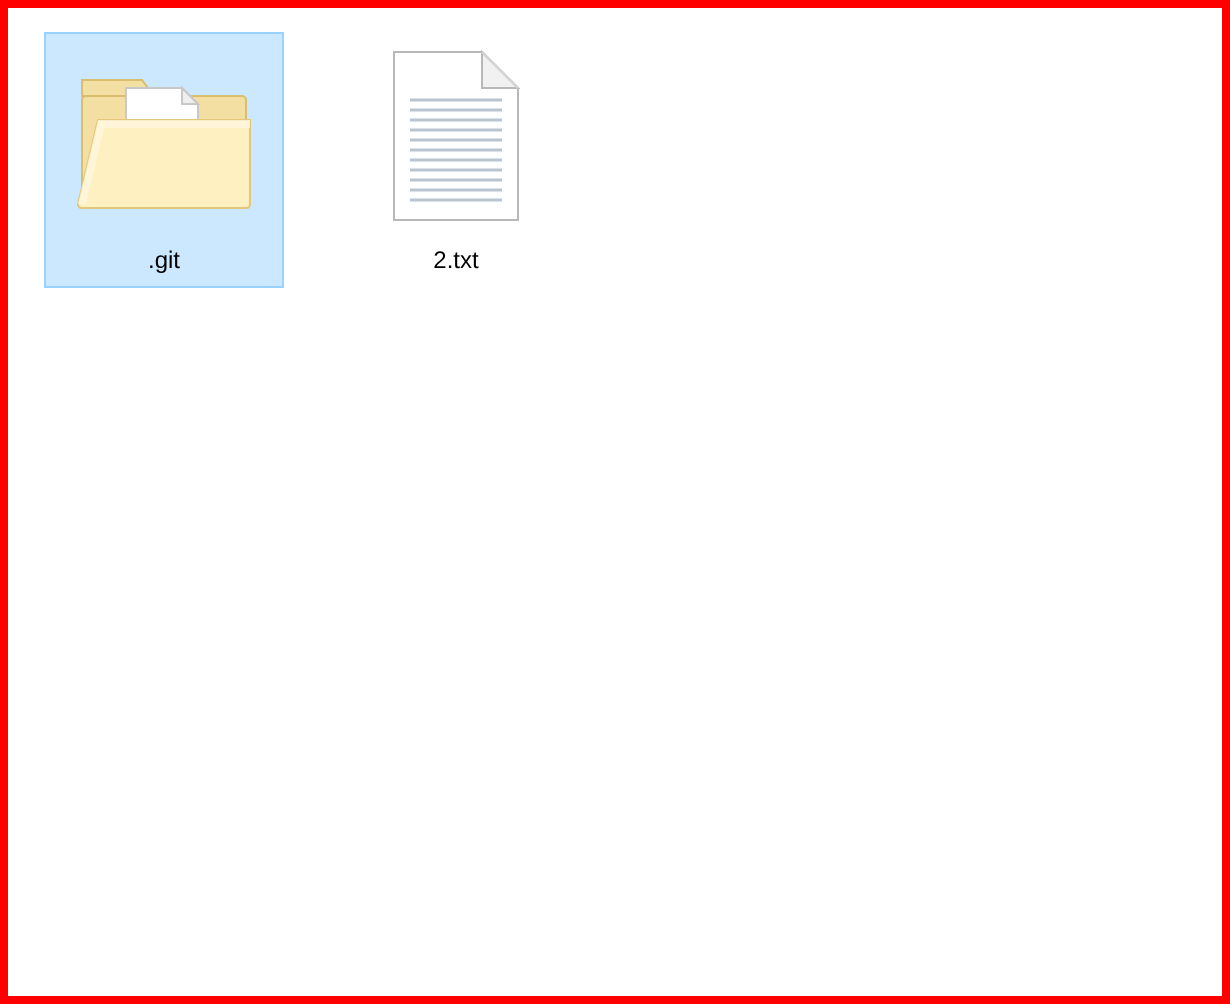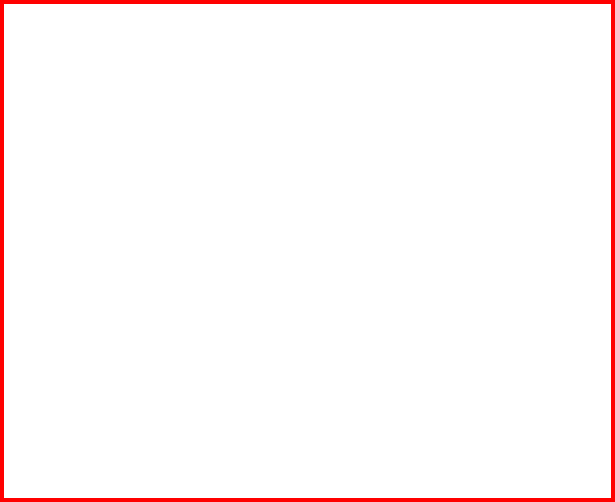--- a/index.html
+++ b/index.html
@@ -53,16 +53,58 @@
       line-height: 1.2;
       word-break: break-word;
     }
   </style>
 </head>
 <body>
 
 <div class="frame">
   <div class="file-grid">
 
+    <div class="file-item selected">
+      <div class="icon-box">
+        <svg width="90" height="78" viewBox="0 0 90 78">
 
+          <path d="M4 10 L34 10 L40 18 L4 18 Z" fill="#f4dfa3" stroke="#d9be6d" stroke-width="1"></path>
+
+          <rect x="4" y="18" width="82" height="54" rx="2" fill="#f4dfa3" stroke="#d9be6d" stroke-width="1"></rect>
+
+          <g>
+            <path d="M26 14 L54 14 L62 22 L62 44 L26 44 Z" fill="#ffffff" stroke="#c8c8c8" stroke-width="1"></path>
+            <path d="M54 14 L54 22 L62 22 Z" fill="#eeeeee" stroke="#c8c8c8" stroke-width="1"></path>
+          </g>
+
+          <path d="M2 72 L12 30 L88 30 L88 72 Q88 74 86 74 L4 74 Q2 74 2 72 Z" fill="#fff0c2" stroke="#e2c77a" stroke-width="1"></path>
+          <path d="M2 72 L12 30 L88 30 L88 34 L15 34 L6 72 Z" fill="#fff8df" opacity="0.8"></path>
+        </svg>
+      </div>
+      <div class="file-label">.git</div>
+    </div>
+
+    <div class="file-item">
+      <div class="icon-box">
+        <svg width="70" height="90" viewBox="0 0 70 90">
+          <path d="M4 2 L48 2 L66 20 L66 86 L4 86 Z" fill="#ffffff" stroke="#b8b8b8" stroke-width="1"></path>
+          <path d="M48 2 L48 20 L66 20 Z" fill="#f1f1f1" stroke="#b8b8b8" stroke-width="1"></path>
+          <path d="M48 2 L66 20" fill="none" stroke="#d4d4d4" stroke-width="1"></path>
+          <g stroke="#b9c4d0" stroke-width="1.5">
+            <line x1="12" y1="26" x2="58" y2="26"></line>
+            <line x1="12" y1="31" x2="58" y2="31"></line>
+            <line x1="12" y1="36" x2="58" y2="36"></line>
+            <line x1="12" y1="41" x2="58" y2="41"></line>
+            <line x1="12" y1="46" x2="58" y2="46"></line>
+            <line x1="12" y1="51" x2="58" y2="51"></line>
+            <line x1="12" y1="56" x2="58" y2="56"></line>
+            <line x1="12" y1="61" x2="58" y2="61"></line>
+            <line x1="12" y1="66" x2="58" y2="66"></line>
+            <line x1="12" y1="71" x2="58" y2="71"></line>
+            <line x1="12" y1="76" x2="58" y2="76"></line>
+          </g>
+        </svg>
+      </div>
+      <div class="file-label">2.txt</div>
+    </div>
 
   </div>
 </div>
 
 </body></html>

